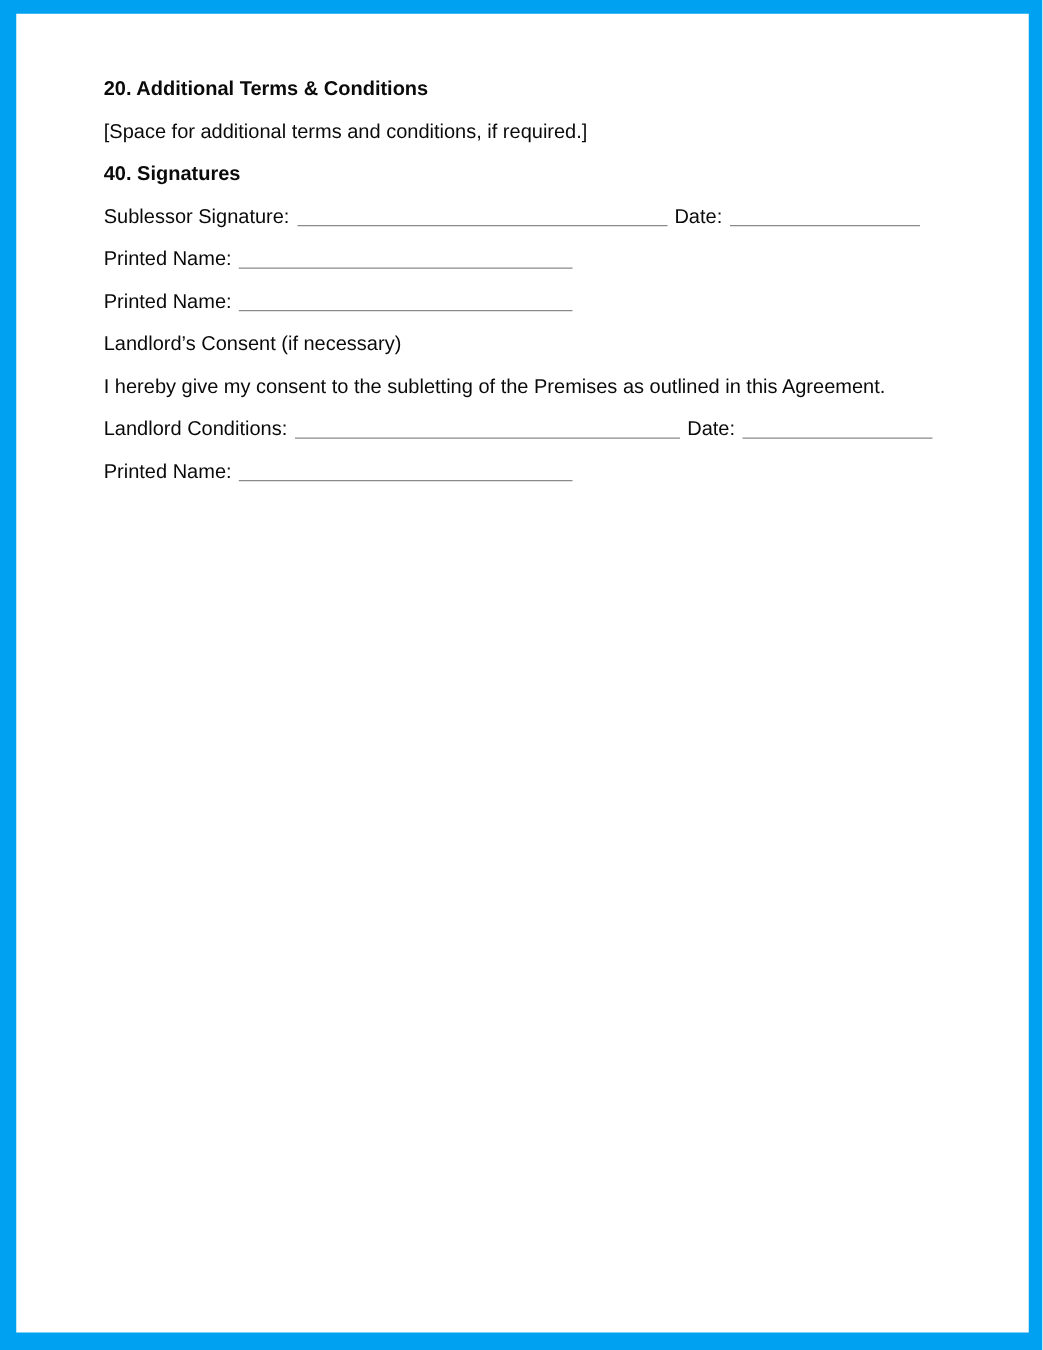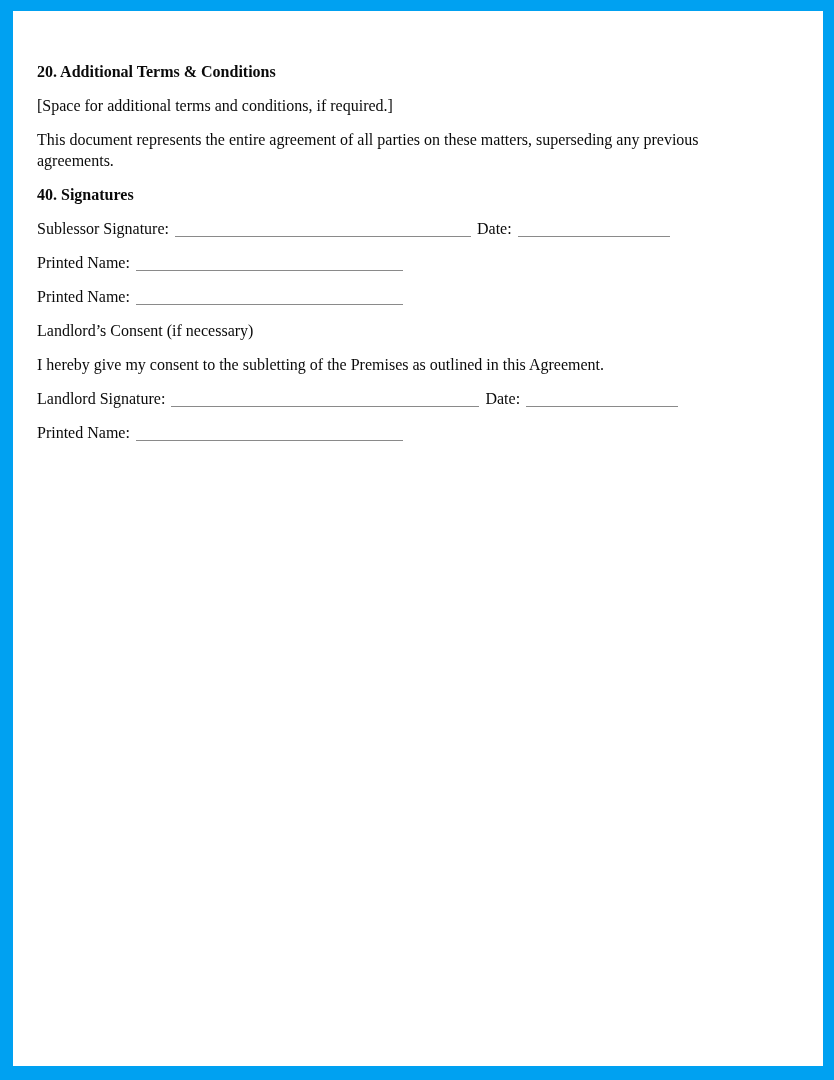--- a/index.html
+++ b/index.html
@@ -12,22 +12,22 @@
   .frame {
     width: 834px;
     height: 1080px;
     background: #ffffff;
     border-style: solid;
     border-color: var(--border-color);
     border-width: 11px 11px 14px 13px;
     overflow: hidden;
   }
   .doc {
-    padding: 50px 55px 0 24px;
-    font-family: Liberation Serif, serif;
+    padding: 50px 55px 0 70px;
+    font-family: Liberation Sans, sans-serif;
     font-size: 16px;
     line-height: 21px;
     color: var(--text-color);
   }
   .doc p, .doc h3 {
     margin: 0 0 13px 0;
     max-width: 696px;
   }
   .doc h3 {
     font-size: 16px;
@@ -48,39 +48,38 @@
 </style>
 </head>
 <body>
 
 <div class="frame">
   <div class="doc">
 
     <h3>20. Additional Terms &amp; Conditions</h3>
     <p>[Space for additional terms and conditions, if required.]</p>
 
-    <p>This document represents the entire agreement of all parties on these matters, superseding any previous agreements.</p>
 
     <h3>40. Signatures</h3>
 
     <p>
       <span>Sublessor Signature:</span><span class="line w296"></span><span>Date:</span><span class="line w152"></span>
     </p>
     <p>
       <span>Printed Name:</span><span class="line w267"></span>
     </p>
 
     <p>
       <span>Printed Name:</span><span class="line w267"></span>
     </p>
 
     <p>Landlord’s Consent (if necessary)</p>
     <p>I hereby give my consent to the subletting of the Premises as outlined in this Agreement.</p>
 
     <p>
-      <span>Landlord Signature:</span><span class="line w308"></span><span>Date:</span><span class="line w152"></span>
+      <span>Landlord Conditions:</span><span class="line w308"></span><span>Date:</span><span class="line w152"></span>
     </p>
     <p>
       <span>Printed Name:</span><span class="line w267"></span>
     </p>
 
   </div>
 </div>
 
 </body></html>

